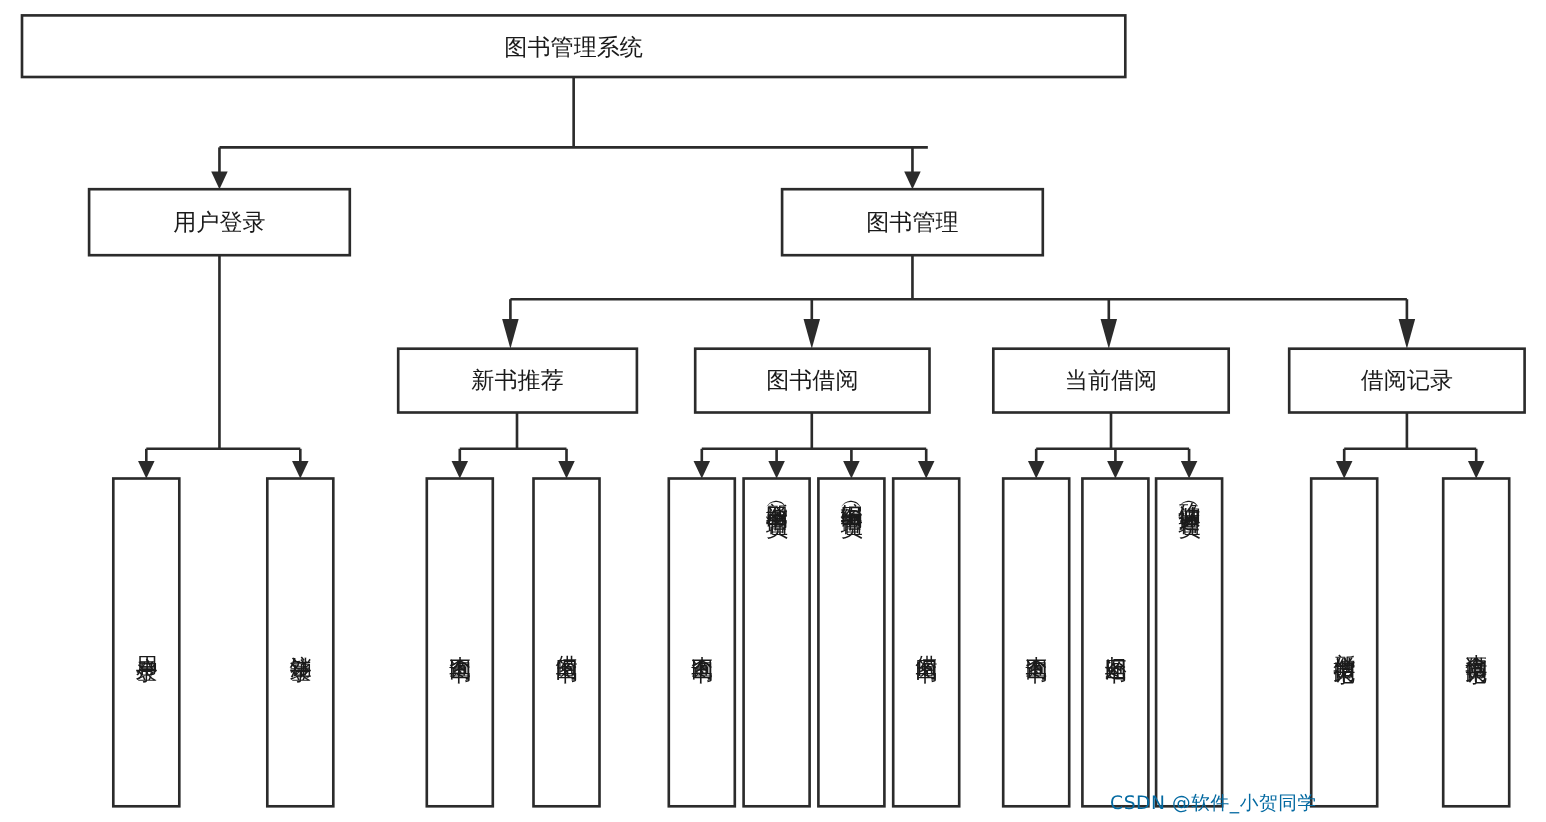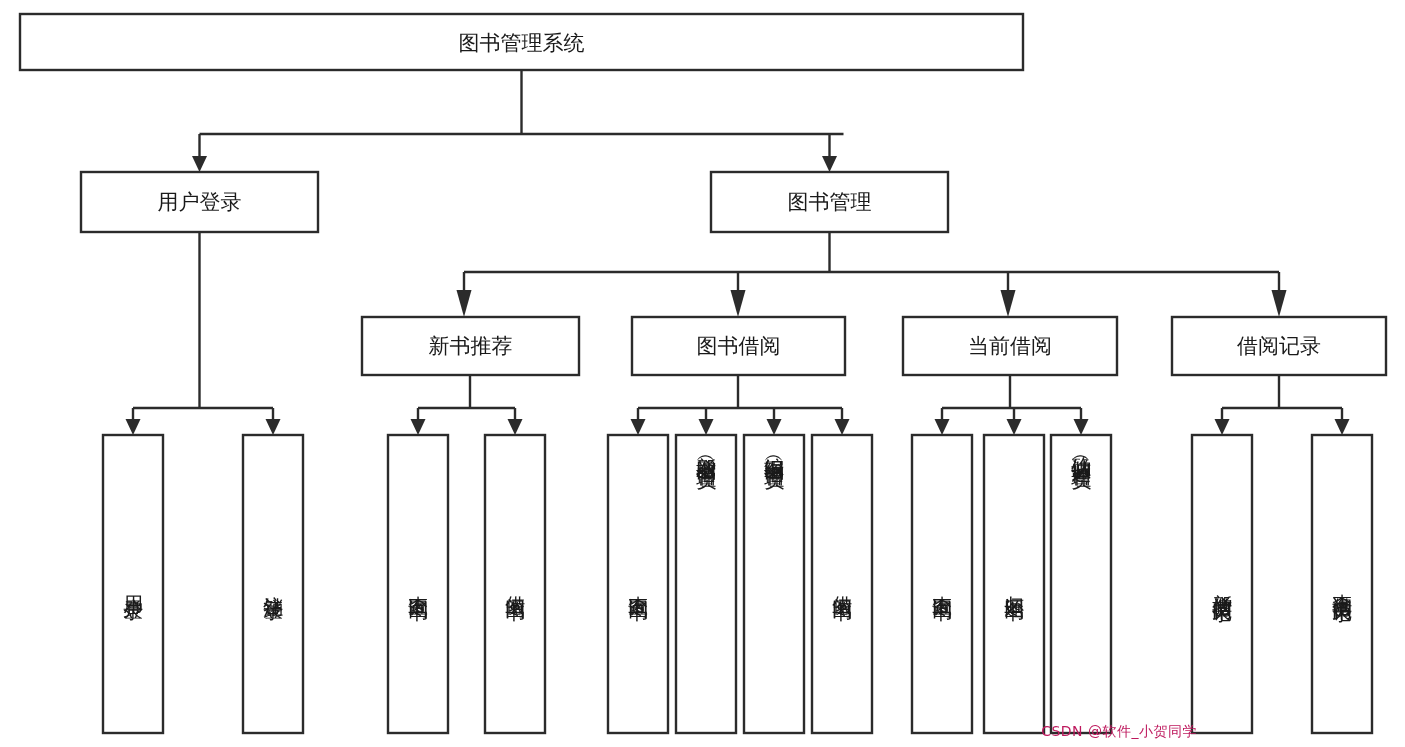--- a/index.html
+++ b/index.html
@@ -64,22 +64,22 @@
     line-height: 1.18;
     letter-spacing: 2px;
     color: #1a1a1a;
     white-space: nowrap;
   }
   .watermark {
     position: absolute;
     right: 12px;
     bottom: 6px;
     font-family: "DejaVu Sans", "Liberation Sans", sans-serif;
-    font-size: 14px;
-    color: #be185d;
+    font-size: 17px;
+    color: #0369a1;
     letter-spacing: 0.5px;
     white-space: nowrap;
   }
 </style>
 </head>
 <body>
 
 <div id="diagram-root">
 
   <svg class="diagram-canvas" viewBox="0 0 1405 747" xmlns="http://www.w3.org/2000/svg">

